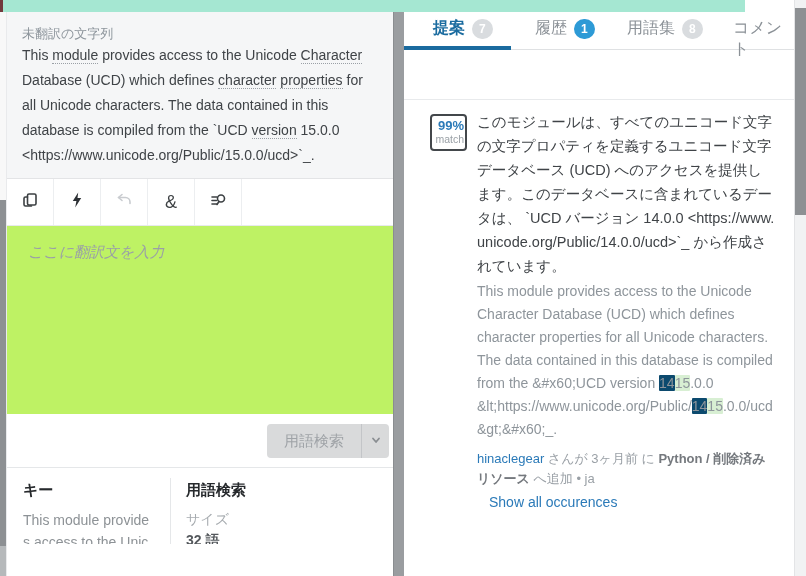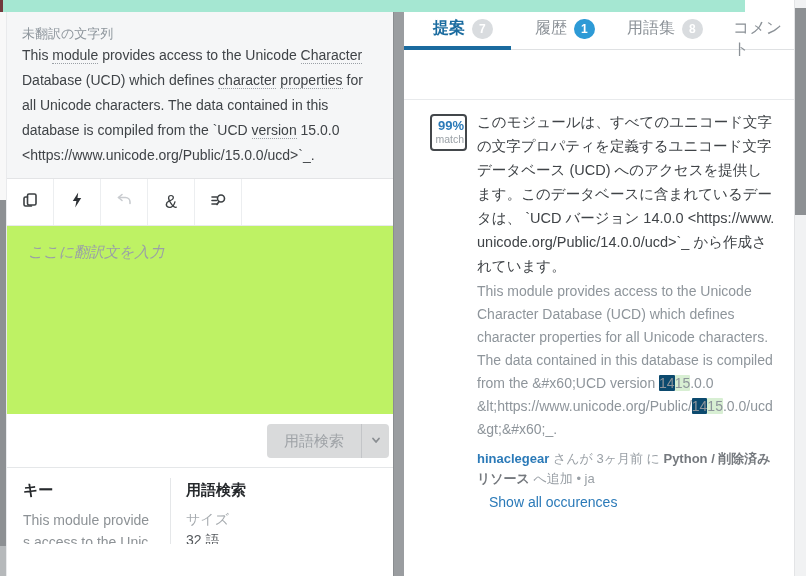--- a/index.html
+++ b/index.html
@@ -52,21 +52,21 @@
   }
   .save-dd svg { stroke:#8a8e92; fill:none; stroke-width:1.8; stroke-linecap:round; stroke-linejoin:round; }
 
   .info-footer { left:0; top:455px; width:387px; height:77px; border-top:1px solid #e5e7e9; background:#fff; overflow:hidden; }
   .col-key { position:absolute; left:16px; top:13px; width:138px; }
   .col-h { font-size:15px; font-weight:bold; color:#26292c; margin-bottom:9px; }
   .key-text { font-size:14px; line-height:22px; color:#8d9296; word-break:break-all; width:132px; }
   .foot-divider { position:absolute; left:163px; top:10px; width:1px; height:99px; background:#e5e7e9; }
   .col-details { position:absolute; left:179px; top:13px; width:200px; }
   .meta-label { font-size:14px; color:#a6abaf; line-height:21px; }
-  .meta-value { font-size:14px; color:#54585c; line-height:21px; }
+  .meta-value { font-size:14px; color:#54585c; line-height:21px;font-weight:bold; }
   .meta-gap { height:6px; }
 
   
   .mid-divider { left:393px; top:12px; width:11px; height:564px; background:#9a9da0; border-left:1px solid #8a8d90; }
 
   
   .right-panel { left:404px; top:12px; width:390px; height:564px; background:#fff; }
   .tabs-row { position:absolute; left:0; top:0; width:390px; height:38px; border-bottom:1px solid #dfe1e3; }
   .tab { position:absolute; top:6px; display:flex; align-items:center; gap:7px; font-size:16px; color:#8b9197; cursor:pointer; }
   .tab.active { color:#1a6b9f; font-weight:bold; }
@@ -87,21 +87,21 @@
     background:#fff; text-align:right; padding:3px 1px 4px;
   }
   .match-pct { font-size:13px; font-weight:bold; color:#2b7ab8; line-height:14px; }
   .match-word { font-size:10.5px; color:#9aa0a6; line-height:12px; }
   .sugg-body { margin:10px 18px 0 73px; width:299px; }
   .sugg-ja { font-size:14.5px; line-height:24px; color:#3f4347; word-break:break-all; }
   .sugg-en { font-size:14px; line-height:23px; color:#8e959b; overflow-wrap:break-word; word-break:break-word; margin-top:2px; }
   .sugg-en .del { background:#0c4a6e; border-radius:1px; }
   .sugg-en .add { background:#d8efd3; border-radius:1px; }
   .attrib { font-size:13px; line-height:20px; margin-top:8px; }
-  .user-link { color:#2b7ab8; text-decoration:none; font-weight:bold; cursor:pointer; }
+  .user-link { color:#2b7ab8; text-decoration:none; font-weight:normal; cursor:pointer; }
   .attrib .mut { color:#9aa0a6; }
   .attrib .strongmut { color:#75797e; font-weight:bold; }
   .show-all { display:inline-block; margin-top:5px; font-size:14px; color:#2b7ab8; text-decoration:none; cursor:pointer;margin-left:12px; }
 
   
   .right-sb { left:794px; top:0; width:12px; height:576px; background:#f1f2f3; border-left:1px solid #e3e4e6; }
   .right-sb-thumb { left:795px; top:8px; width:11px; height:207px; background:#8d9093; }
 </style>
 </head>
 <body>

